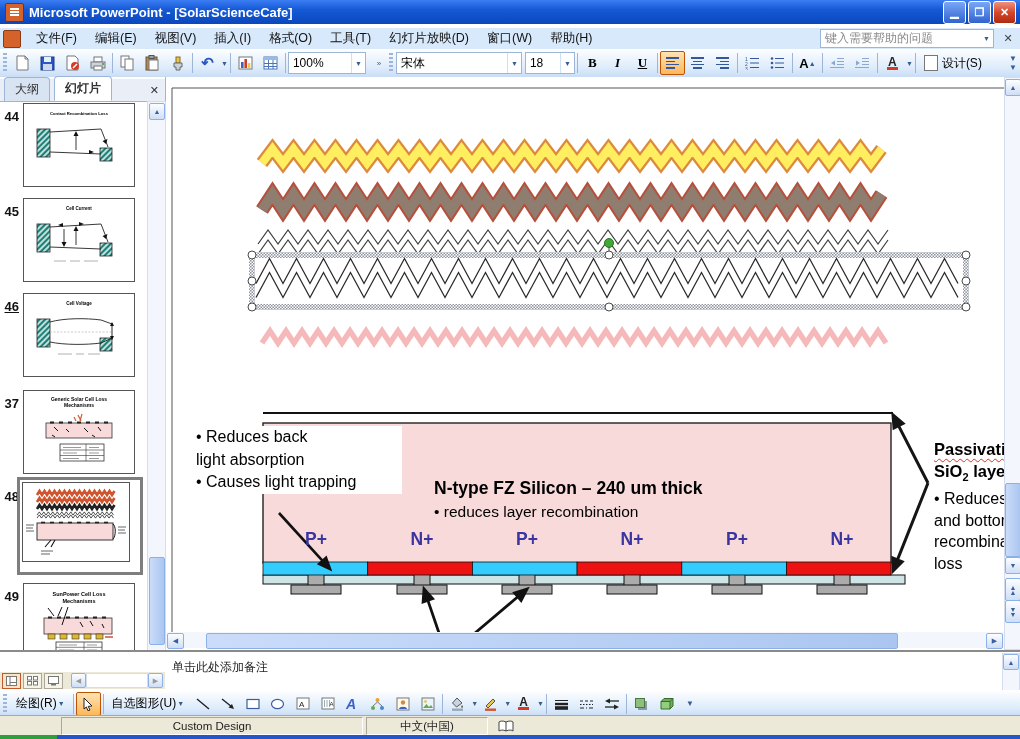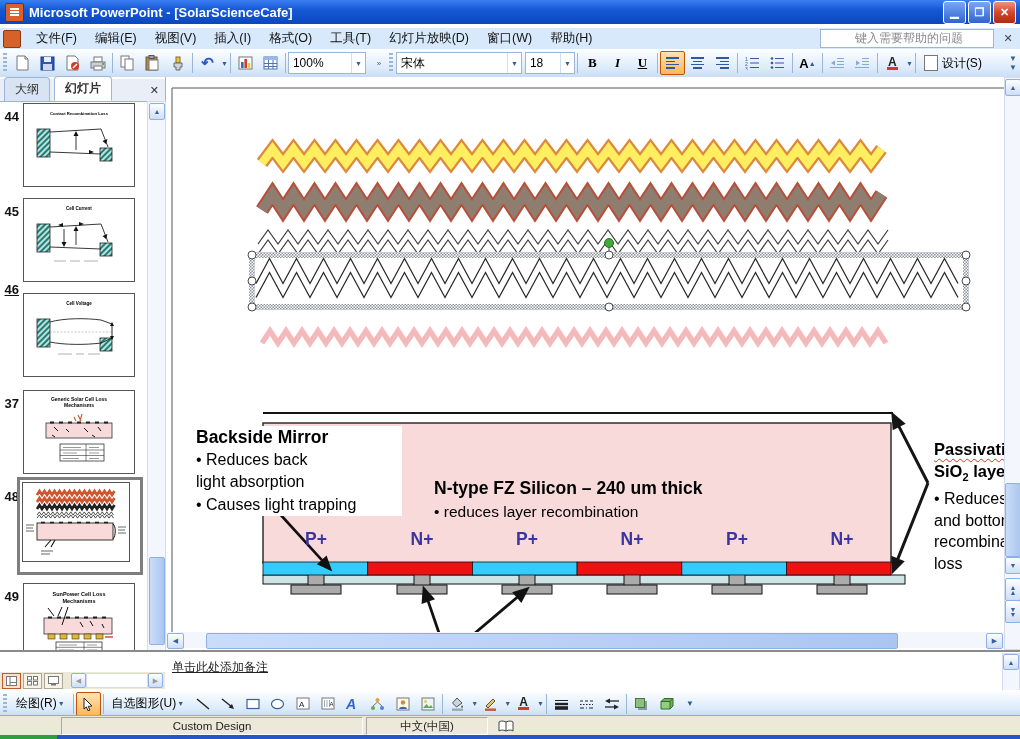--- a/index.html
+++ b/index.html
@@ -20,21 +20,21 @@
     display:flex;align-items:center;justify-content:center;}
   .winbtn.close{background:linear-gradient(#ef9280,#d4472b 50%,#b02a10);margin-right:4px;}
 
   
   #menubar{left:0;top:28px;width:1020px;height:21px;background:#d8e9fc;
     border-bottom:1px solid #a9c4e4;display:flex;align-items:center;font-size:12.5px;color:#111;}
   #menubar .mico{width:16px;height:16px;margin:0 6px 0 3px;background:#d5622a;border-radius:2px;
     border:1px solid #8a3a14;}
   .mitem{padding:2px 9px;}
   #helpbox{margin-left:auto;width:168px;height:17px;background:#fff;border:1px solid #9db6d8;
-    display:flex;align-items:center;font-size:12px;color:#8a8a8a;padding-left:4px;flex-direction:column;}
+    display:flex;align-items:center;font-size:12px;color:#8a8a8a;padding-left:4px;}
   #helpbox .dd{margin-left:auto;color:#365f91;font-size:7px;padding:0 3px;}
   #menuclose{width:16px;height:16px;margin:0 4px 0 6px;color:#444;font-size:11px;
     display:flex;align-items:center;justify-content:center;}
 
   
   #toolbar{left:0;top:49px;width:1020px;height:28px;
     background:linear-gradient(#fdfeff,#dcebfb 70%,#c9ddf5);
     border-bottom:1px solid #9db6d8;display:flex;align-items:center;}
   .grip{width:4px;height:20px;margin:0 3px;background:repeating-linear-gradient(
     #9db6d8 0 2px,transparent 2px 4px);}
@@ -345,21 +345,21 @@
       <svg class="svgthumb" viewBox="0 0 110 82">
         <text x="55" y="11" font-size="4.5" font-weight="bold" text-anchor="middle">Cell Current</text>
         <rect x="13" y="25" width="13" height="28" fill="url(#teal)" stroke="#222" stroke-width="0.8"></rect>
         <rect x="76" y="44" width="12" height="13" fill="url(#teal)" stroke="#222" stroke-width="0.8"></rect>
         <path d="M26 28 L77 25 M26 48 L77 50 M52 46 L52 30 M40 46 L40 30 M77 25 L84 43" stroke="#222" stroke-width="0.9" fill="none"></path>
         <path d="M52 27l-2.5 5h5z M40 48l-2.5-5h5z M34 26l5-2v4z M60 25l-5-2v4z M82 40l-3.5-3 5-2z" fill="#111"></path>
         <path d="M30 62h12 M46 62h10 M60 62h14" stroke="#ccc" stroke-width="1.6"></path>
       </svg>
     </div>
 
-    <div class="thumbnum" style="top:205px;text-decoration:underline;">46</div>
+    <div class="thumbnum" style="top:222px;text-decoration:underline;">46</div>
     <div class="thumbbox" style="top:216px;">
       <svg class="svgthumb" viewBox="0 0 110 82">
         <text x="55" y="11" font-size="4.5" font-weight="bold" text-anchor="middle">Cell Voltage</text>
         <rect x="13" y="25" width="13" height="28" fill="url(#teal)" stroke="#222" stroke-width="0.8"></rect>
         <rect x="76" y="44" width="12" height="13" fill="url(#teal)" stroke="#222" stroke-width="0.8"></rect>
         <path d="M26 28 C40 24 62 24 77 26 M26 48 C40 51 62 51 77 49 M77 26 L88 30 M77 49 L88 44" stroke="#222" stroke-width="0.9" fill="none"></path>
         <path d="M26 38 H88" stroke="#bbb" stroke-width="0.8" stroke-dasharray="2 1.5"></path>
         <path d="M88 29 L88 45" stroke="#111" stroke-width="0.9"></path>
         <path d="M88 28l-2 4h4z M88 46l-2-4h4z" fill="#111"></path>
         <path d="M34 60h14 M52 60h8 M64 60h12" stroke="#ccc" stroke-width="1.6"></path>
@@ -533,21 +533,20 @@
         <path stroke="#151515" d="M762 406 L732.4917211818085 348.6696297246566 M727 338 L728.0 351.0 L737.0 346.4 Z" stroke-width="3" fill="#151515"></path>
         <path stroke="#151515" d="M762 406 L731.4348330806374 482.84956254011155 M727 494 L736.1 484.7 L726.8 481.0 Z" stroke-width="3" fill="#151515"></path>
 
         <path stroke="#111" d="M113 436 L156.59337364268572 483.86723380373337 M164 492 L160.0 480.8 L153.2 487.0 Z" stroke-width="2.6" fill="#111"></path>
         <path stroke="#111" d="M273 556 L261.8720871334577 523.3581222581424 M258 512 L257.1 525.0 L266.6 521.7 Z" stroke-width="2.8" fill="#111"></path>
         <path stroke="#111" d="M309 556 L351.83936457557064 519.7513068975941 M361 512 L348.6 515.9 L355.1 523.6 Z" stroke-width="2.8" fill="#111"></path>
       </g>
     </svg>
 
     <div class="txt" id="bs-text">
-      <div class="t">Backside Mirror</div>
       <div>• Reduces back</div>
       <div>light absorption</div>
       <div>• Causes light trapping</div>
     </div>
     <div class="txt" id="si-text">
       <div class="t">N-type FZ Silicon – 240 um thick</div>
       <div class="b">• reduces layer recombination</div>
     </div>
     <span class="regionlbl" style="left: 128px; color: rgb(58, 53, 160);">P+</span>
     <span class="regionlbl" style="left: 234px; color: rgb(58, 53, 160);">N+</span>
@@ -579,21 +578,21 @@
       </div>
   </div>
 
   <div id="hscroll" class="abs">
     <div class="sbtn" style="width:15px;height:14px;margin:1px 0 0 1px;">◀</div>
     <div class="sthumb" style="width:690px;height:14px;margin:1px 0 0 22px;"></div>
     <div class="sbtn" style="width:15px;height:14px;margin:1px 1px 0 auto;">▶</div>
   </div>
 
   <div id="notes" class="abs">
-    <div style="position:absolute;left:172px;top:7px;text-decoration:underline;">单击此处添加备注</div>
+    <div style="position:absolute;left:172px;top:7px;">单击此处添加备注</div>
     <div class="abs vscroll" style="left:1002px;top:1px;width:16px;height:36px;">
       <div class="abs sbtn" style="left:0;top:0;width:14px;height:14px;">▲</div>
     </div>
   </div>
 
   <div id="viewbar" class="abs">
     <span class="vwbtn on">
       <svg width="11" height="10">
           <rect x="0.5" y="0.5" width="10" height="9" fill="#fff" stroke="#777"></rect>
           <path d="M4 0.5v9 M4 6.5h7" stroke="#777"></path>

